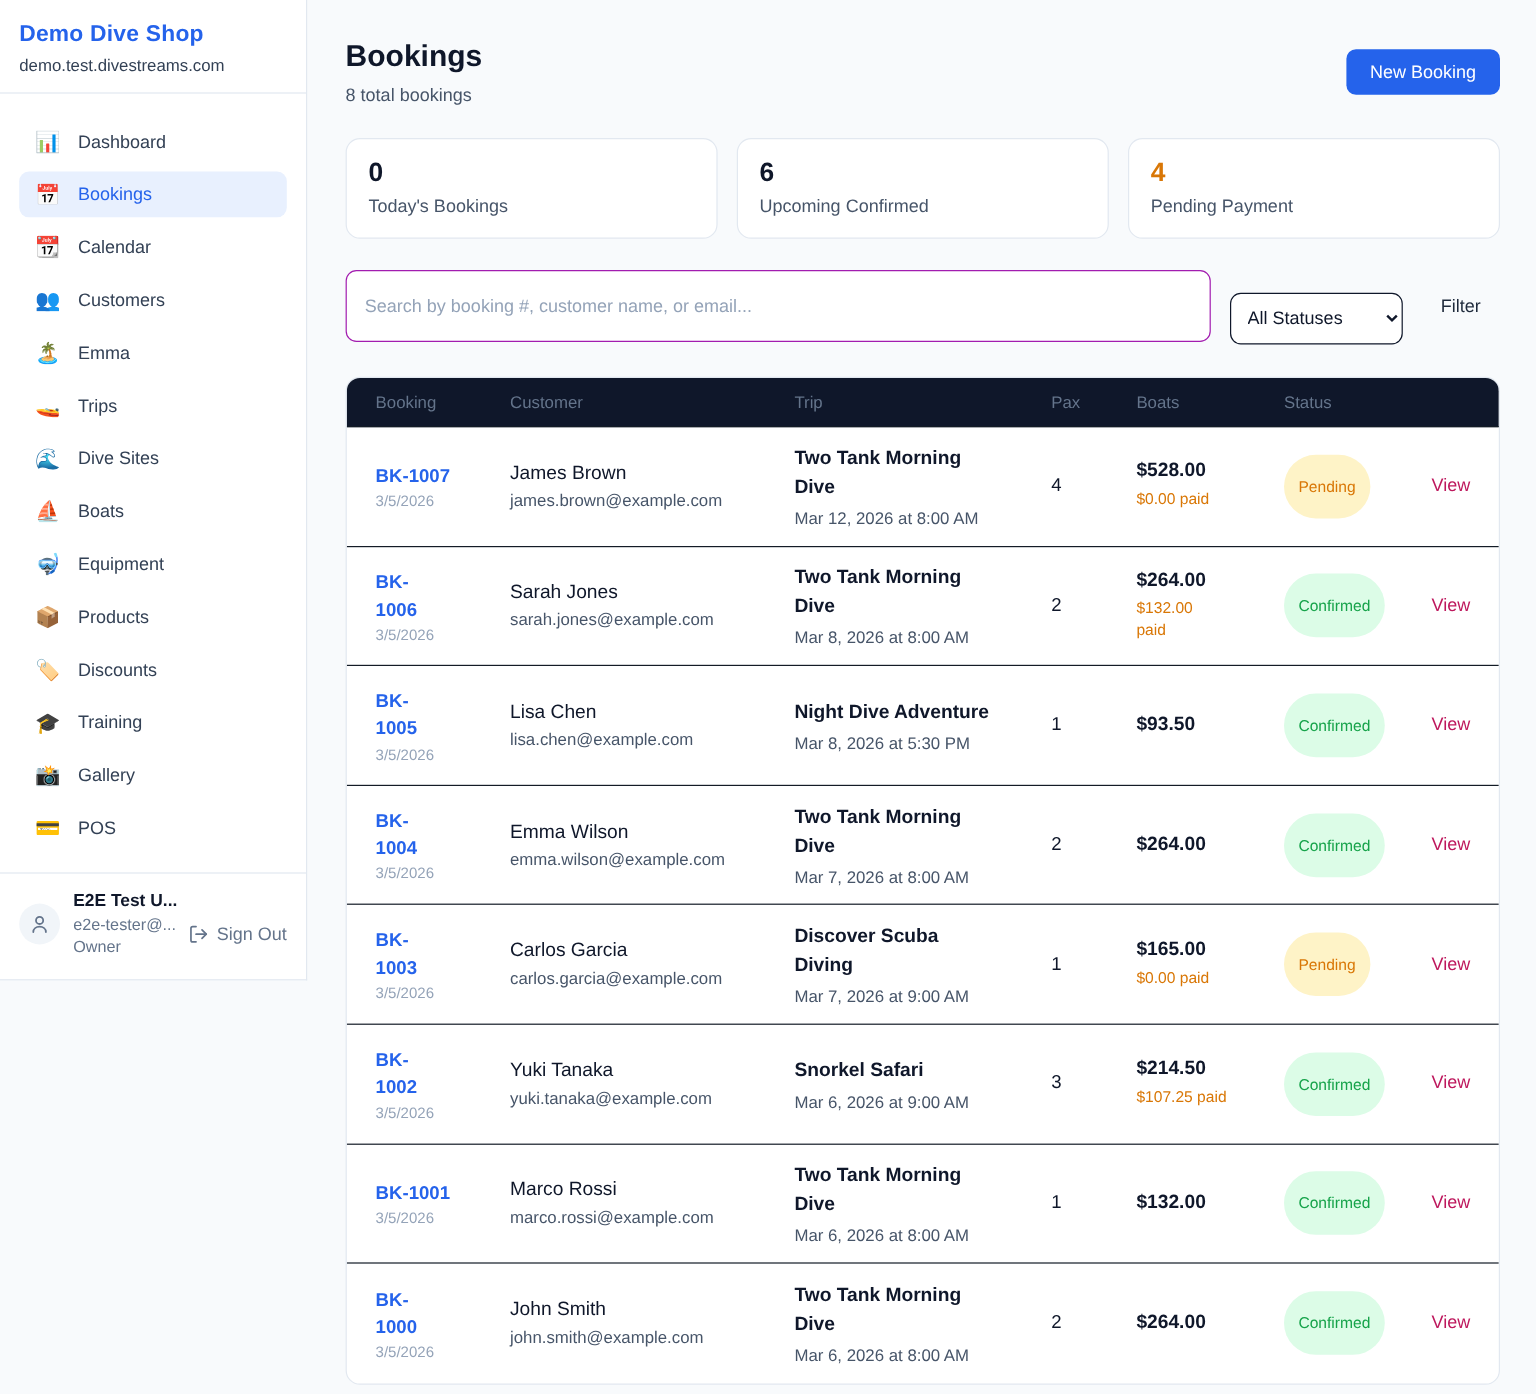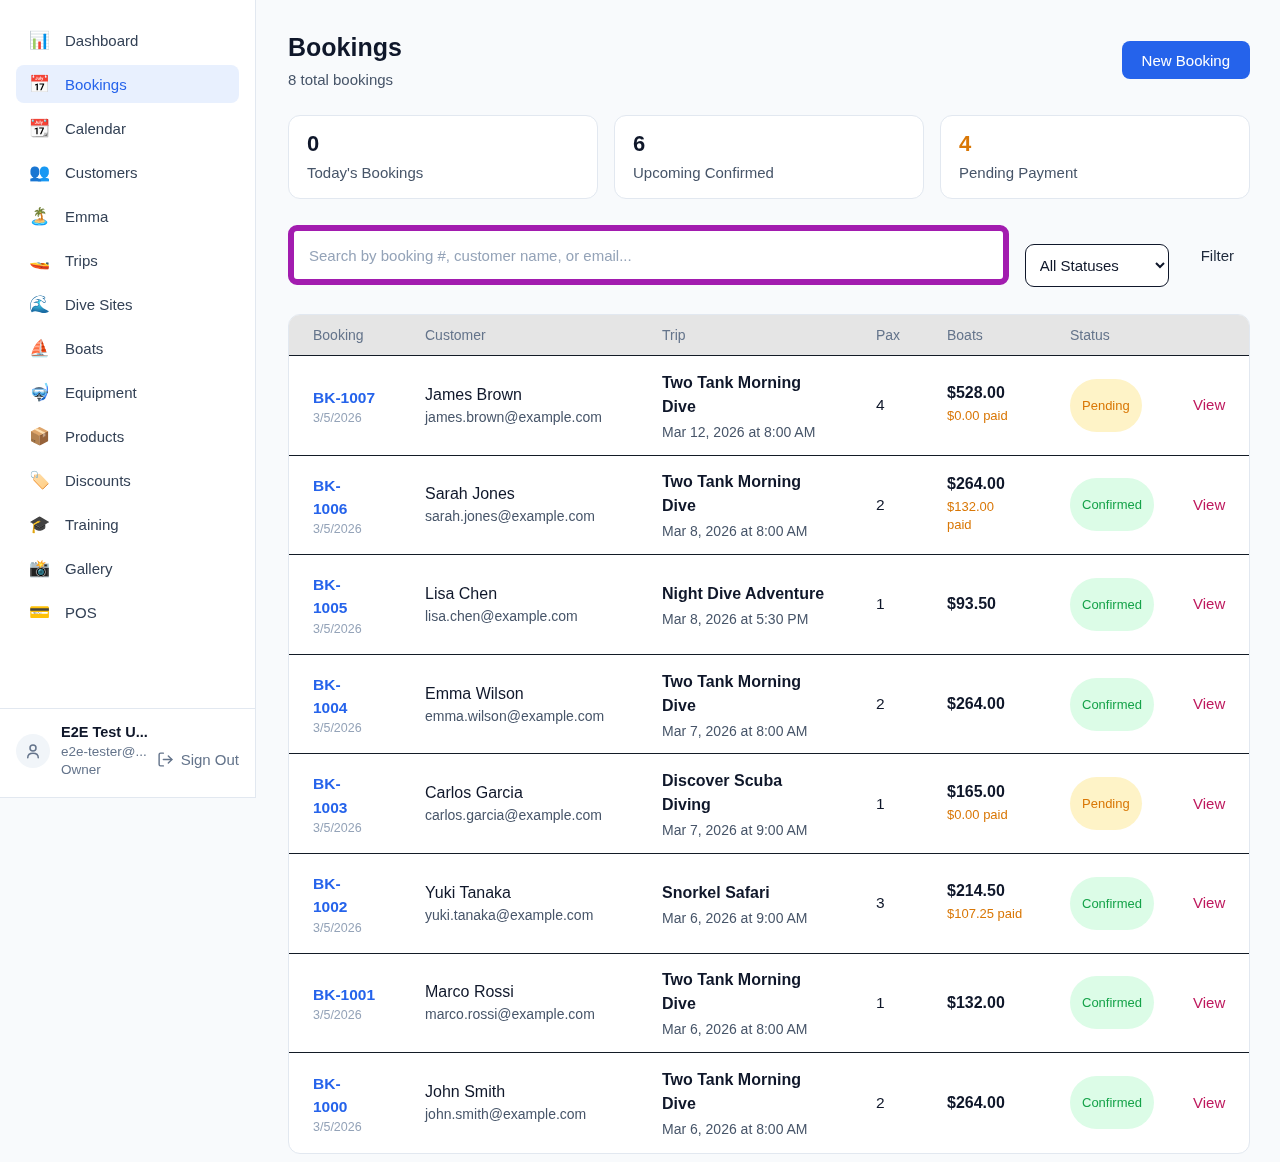--- a/index.html
+++ b/index.html
@@ -62,21 +62,21 @@
   .stat-card {
     flex: 1; background: #ffffff; border: 1px solid #e2e8f0; border-radius: 12px;
     padding: 15px 18px; height: 84px;
   }
   .stat-value { font-size: 22px; font-weight: 700; color: #0f172a; }
   .stat-value.orange { color: #d97706; }
   .stat-label { font-size: 15px; color: #475569; margin-top: 7px; }
 
   .filter-row { display: flex; gap: 16px; margin-top: 24px; align-items: center; }
   .search-input {
-    flex: 1; height: 60px; border: 6px solid #a21caf; border-radius: 9px;
+    flex: 1; height: 60px; border: 1px solid #a21caf; border-radius: 9px;
     padding: 0 15px; font-size: 15px; color: #0f172a; background: #ffffff;
     font-family: inherit; outline: none;
   }
   .search-input::placeholder { color: #94a3b8; }
   .status-select {
     height: 43px; width: 144px; border: 1.5px solid #0f172a; border-radius: 9px;
     padding: 0 10px; font-size: 15px; color: #0f172a; background: #ffffff;
     font-family: inherit; outline: none; margin-top: 21px;
   }
   .filter-btn {
@@ -88,21 +88,21 @@
   .table-card {
     margin-top: 27px; margin-bottom: 34px; background: #ffffff;
     border: 1px solid #e2e8f0; border-radius: 12px; overflow: hidden;
   }
   .tgrid {
     display: grid;
     grid-template-columns: 112px 237px 214px 71px 123px 123px minmax(40px, 1fr);
     padding: 0 16px 0 24px; align-items: center;
   }
   .thead {
-    height: 41px; background: #e5e5e5; border-bottom: 1.5px solid #131b26;
+    height: 41px; background: #0f172a; border-bottom: 1.5px solid #131b26;
     color: #64748b; font-size: 14px; font-weight: 500;
   }
   .trow { min-height: 99.6px; border-bottom: 1.5px solid #131b26; }
   .trow:last-child { border-bottom: none; }
   .bnum {
     color: #2563eb; font-size: 15.5px; font-weight: 600; text-decoration: none;
     white-space: pre-line; line-height: 1.5; display: inline-block; cursor: pointer;
   }
   .bdate { color: #94a3b8; font-size: 12.5px; margin-top: 2px; }
   .cname { color: #0f172a; font-size: 16px; }
@@ -118,20 +118,24 @@
   .badge.pending { background: #fef3c7; color: #d97706; }
   .badge.confirmed { background: #dcfce7; color: #16a34a; }
   .view-link { color: #be185d; font-size: 15px; font-weight: 500; text-decoration: none; cursor: pointer; }
 </style>
 </head>
 <body>
 
 <div class="app">
 
   <aside class="sidebar">
+    <div class="brand">
+      <div class="brand-name">Demo Dive Shop</div>
+      <div class="brand-domain">demo.test.divestreams.com</div>
+    </div>
     <nav class="nav" id="nav">
   <div class="nav-item">
     <span class="nav-icon">📊</span>
     <span>Dashboard</span>
   </div>
 
   <div class="nav-item active">
     <span class="nav-icon">📅</span>
     <span>Bookings</span>
   </div>

